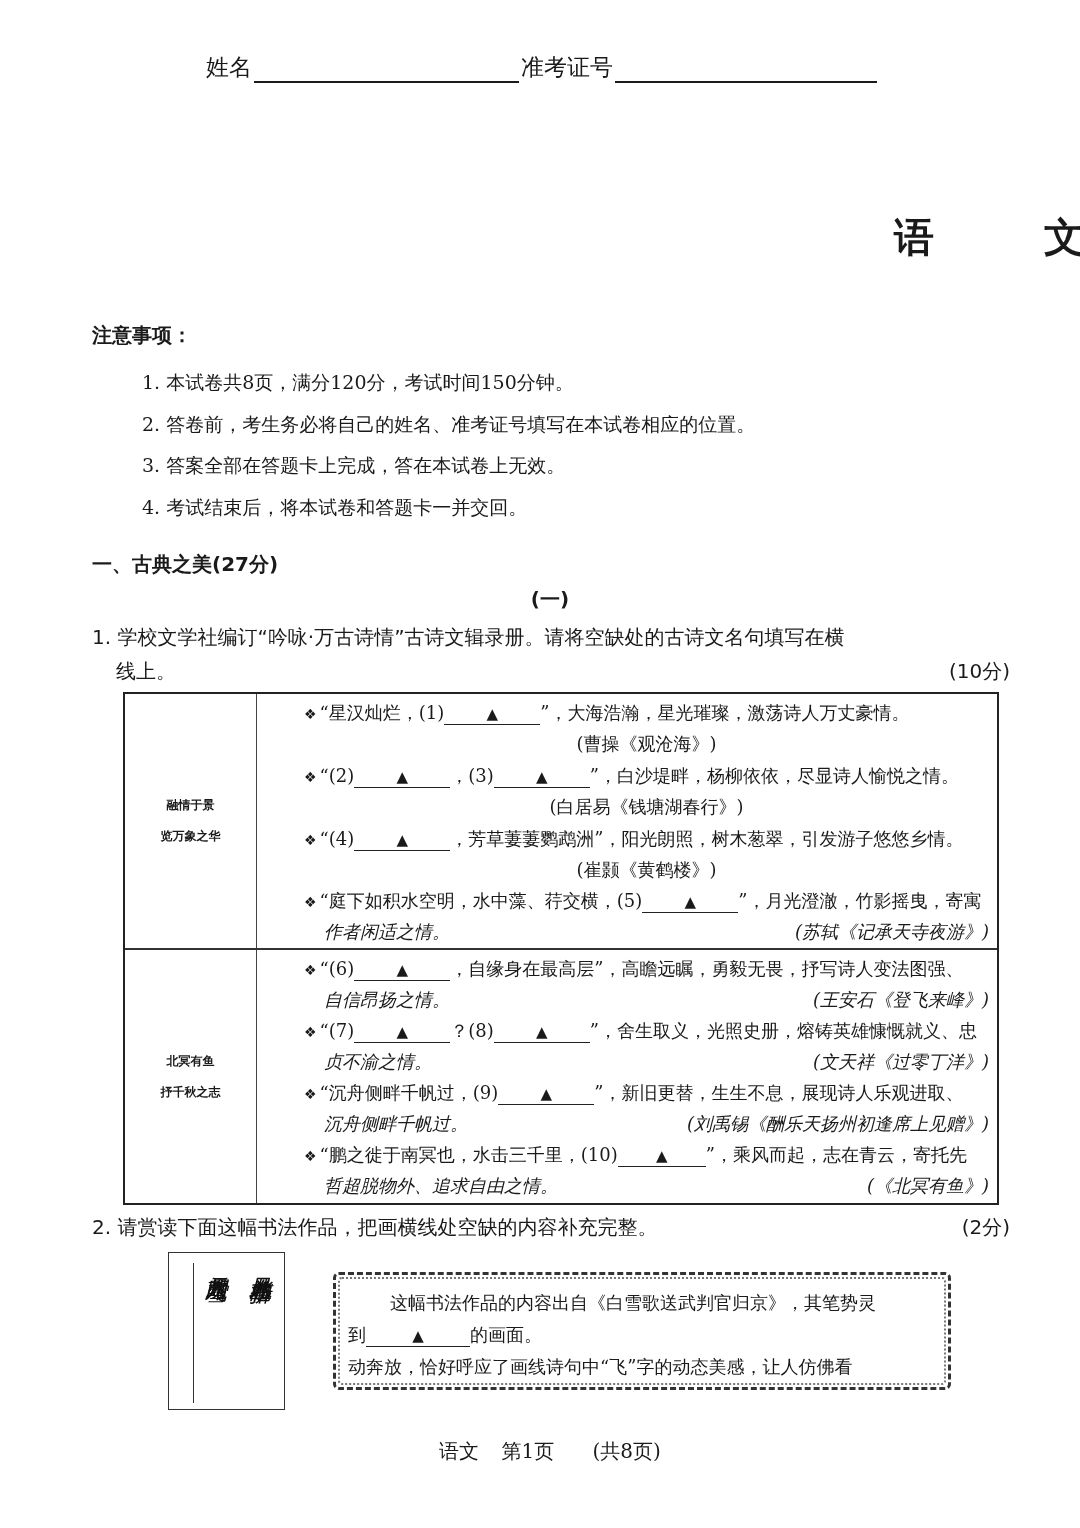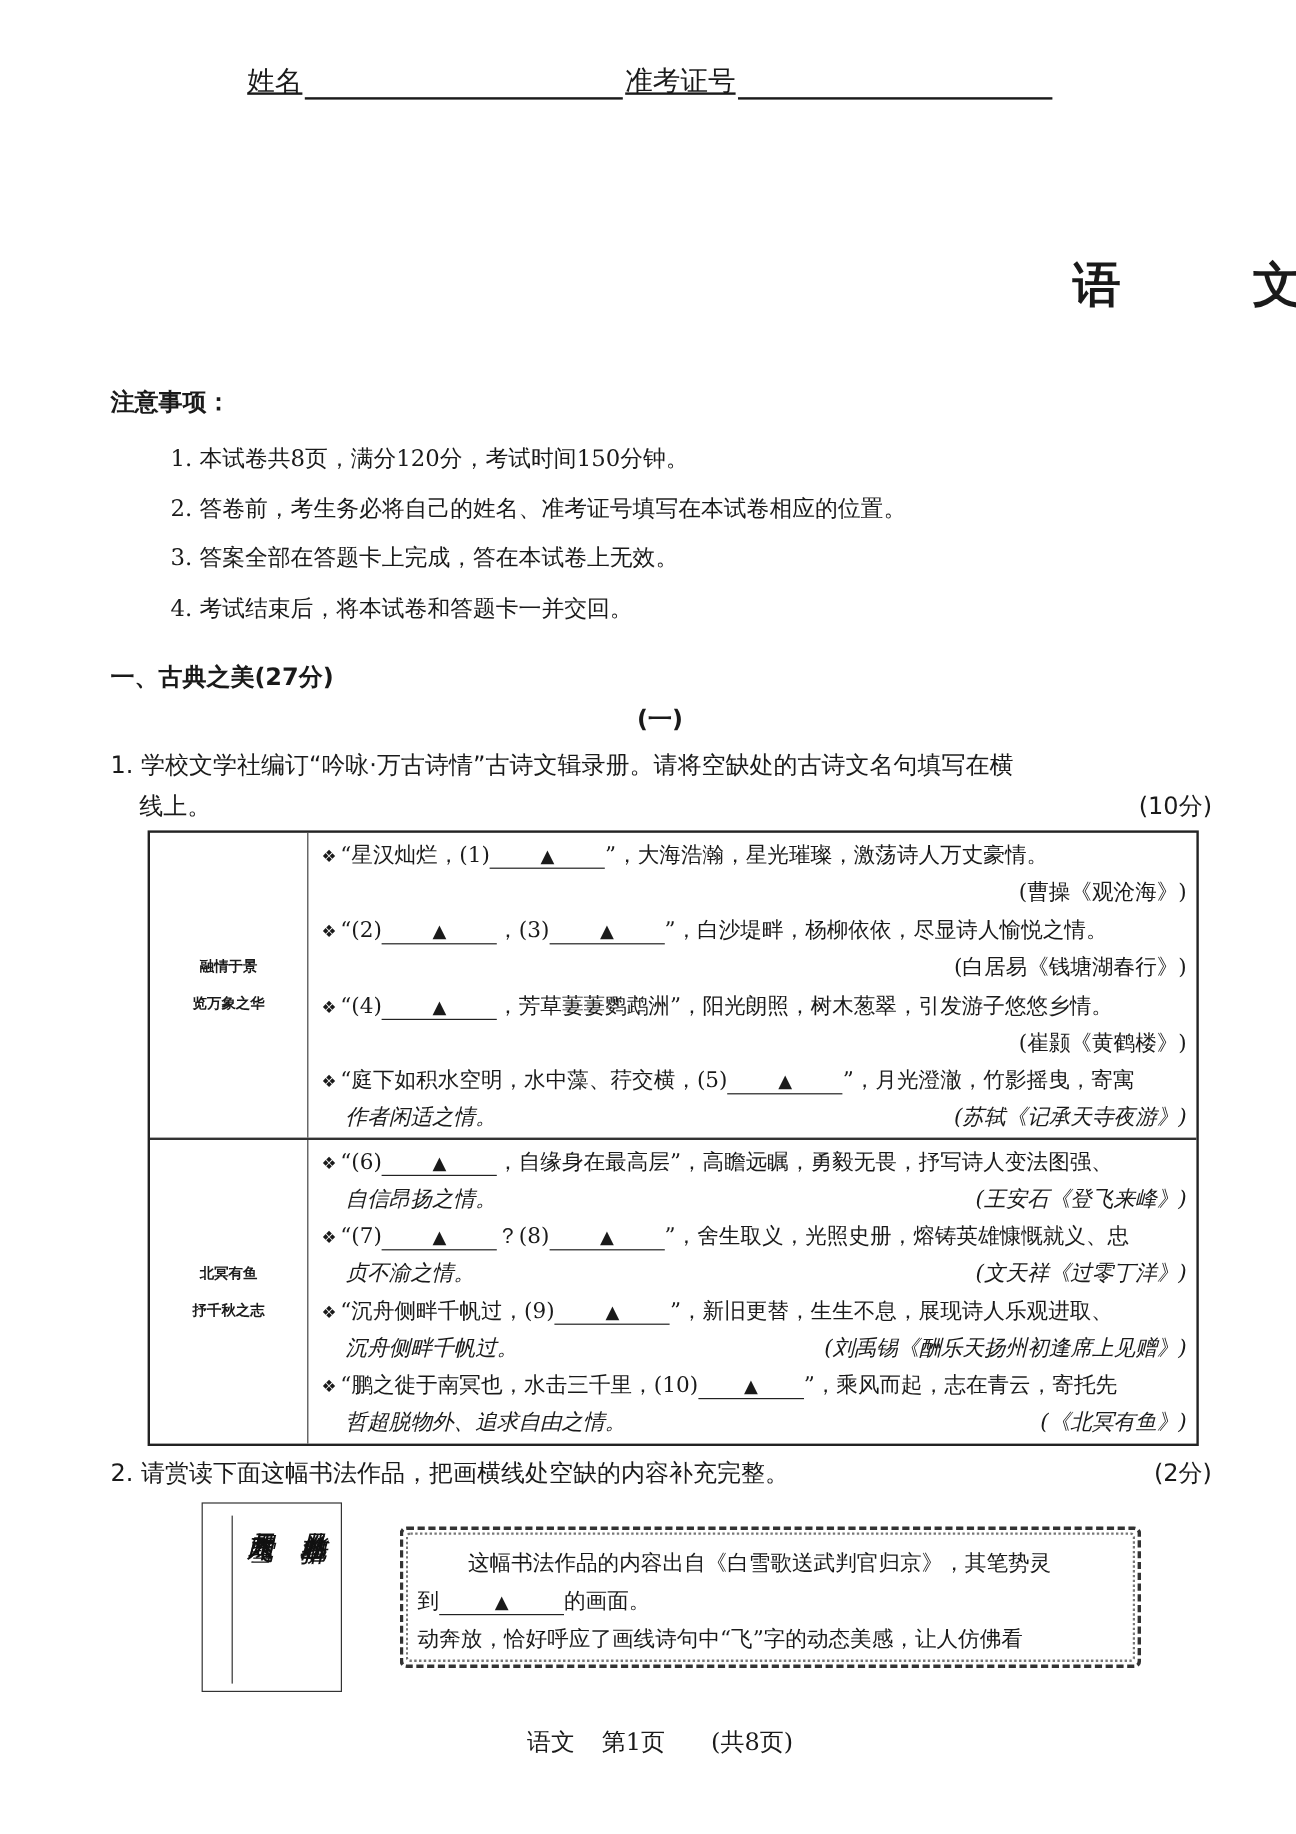--- a/index.html
+++ b/index.html
@@ -4,21 +4,21 @@
 <style>
   html, body { margin: 0; padding: 0; background: #ffffff; }
   body {
     width: 1080px; height: 1528px; position: relative; overflow: hidden;
     font-family: "DejaVu Serif", "Liberation Serif", serif;
     color: #1a1a1a;
   }
   .abs { position: absolute; }
 
   
-  .hdr { top: 52px; left: 206px; font-family: "DejaVu Sans", "Liberation Sans", sans-serif; font-size: 23px; display: flex; align-items: flex-end; text-decoration: underline; }
+  .hdr { top: 52px; left: 206px; font-family: "DejaVu Sans", "Liberation Sans", sans-serif; font-size: 23px; display: flex; align-items: flex-end; }
   .hdr .blank { display: inline-block; border-bottom: 2px solid #1a1a1a; height: 24px; margin: 0 2px; }
   .hdr .b1 { width: 265px; }
   .hdr .b2 { width: 262px; }
 
   .title { top: 210px; left: 4px; width: 1080px; text-align: right; font-family: "DejaVu Sans", "Liberation Sans", sans-serif; font-weight: bold; font-size: 40px; letter-spacing: 0; }
   .title span { display: inline-block; }
   .title .gap { width: 110px; }
 
   .notice-head { top: 322px; left: 92px; font-family: "DejaVu Sans", "Liberation Sans", sans-serif; font-weight: bold; font-size: 20px; }
   .notice-list { top: 362px; left: 142px; font-size: 19px; line-height: 41.5px; }
@@ -31,24 +31,24 @@
   .q1 .line2 { padding-left: 24px; display: flex; justify-content: space-between; }
 
   
   .tbl { top: 692px; left: 123px; width: 876px; height: 513px; border: 2px solid #222; box-sizing: border-box; }
   .tbl .row { position: absolute; left: 0; width: 100%; }
   .tbl .row1 { top: 0; height: 254px; border-bottom: 2px solid #333; }
   .tbl .row2 { top: 256px; height: 253px; }
   .tbl .label { position: absolute; left: 0; width: 131px; height: 100%; display: flex; flex-direction: column; justify-content: center; align-items: center; font-family: "DejaVu Sans", "Liberation Sans", sans-serif; font-size: 12px; font-weight: bold; line-height: 31px; border-right: 1.5px solid #444; }
   .tbl .content { position: absolute; left: 133px; right: 8px; top: 0; height: 100%; font-size: 18px; }
   .entry { position: absolute; left: 10px; right: 0; }
-  .entry .l { height: 31px; line-height: 31px; white-space: nowrap; }
+  .entry .l { height: 31px; line-height: 31px; white-space: nowrap; margin-left: 36px; }
   .entry .l.indent { padding-left: 20px; font-style: italic; }
   .entry .split { display: flex; justify-content: space-between; }
-  .entry .src { text-align: right; }
+  .entry .src { text-align: center; }
   .dia { font-size: 14px; margin-right: 3px; }
   .bl { display: inline-block; border-bottom: 1.5px solid #222; width: 96px; text-align: center; line-height: 20px; font-size: 15px; }
   .bl.w90 { width: 88px; }
 
   .q2 { top: 1214px; left: 92px; width: 918px; display: flex; justify-content: space-between; font-family: "DejaVu Sans", "Liberation Sans", sans-serif; font-size: 20px; }
 
   
   .callig { top: 1252px; left: 168px; width: 117px; height: 158px; border: 1.5px solid #333; box-sizing: border-box; }
   .callig .vline { position: absolute; left: 24px; top: 10px; height: 140px; border-left: 1.5px solid #333; }
   .callig .col { position: absolute; top: 6px; writing-mode: vertical-rl; font-family: "DejaVu Serif", serif; font-size: 22px; font-style: italic; letter-spacing: 1px; color: #111; }

